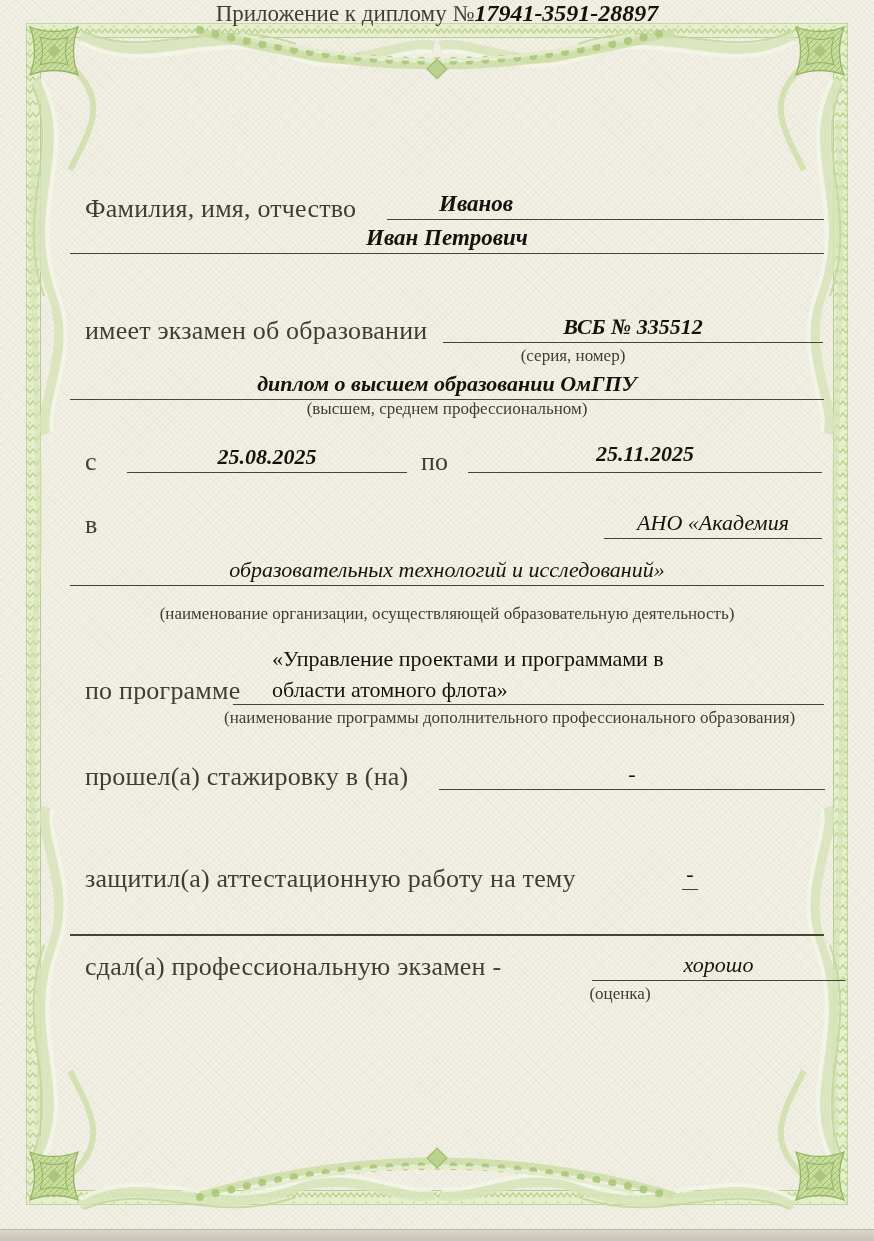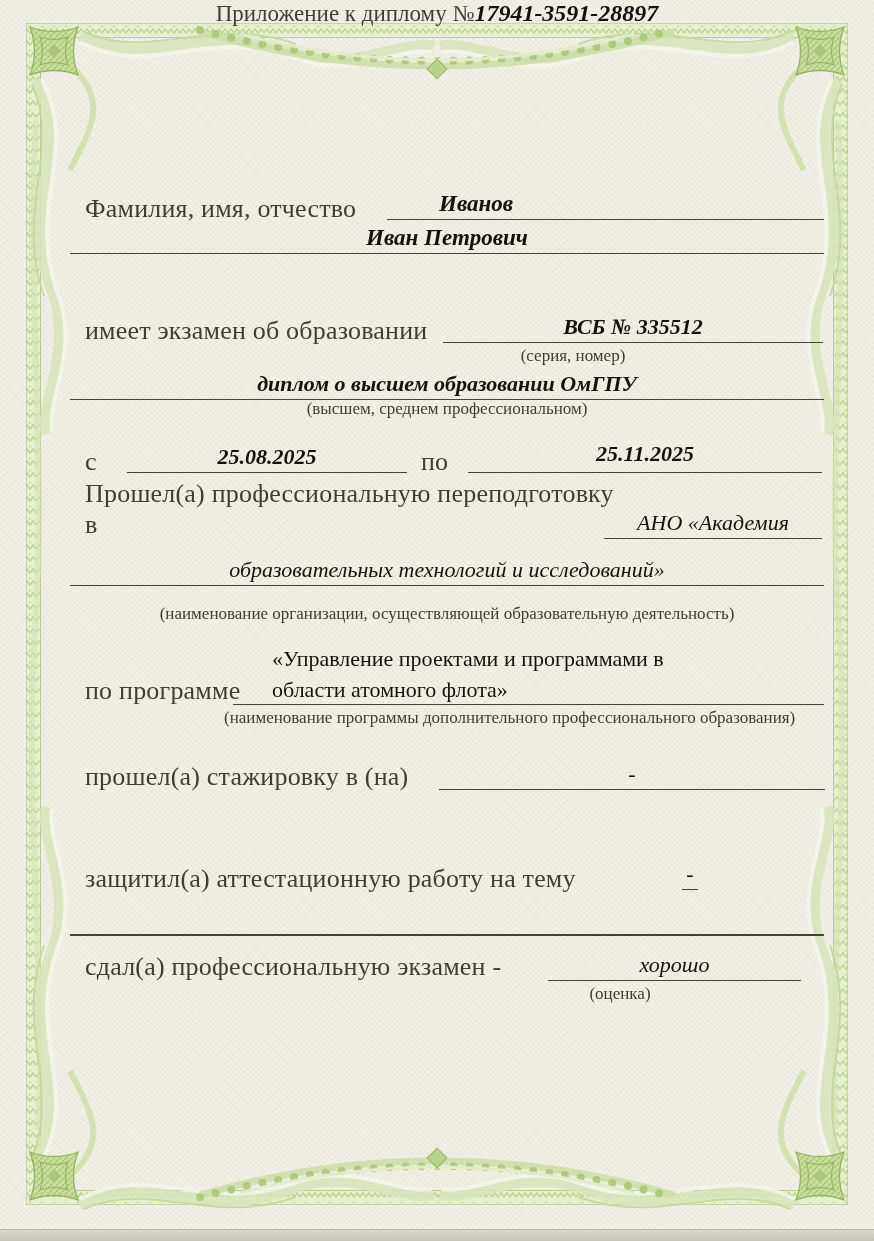--- a/index.html
+++ b/index.html
@@ -54,21 +54,21 @@
   #program-cap{left:224px;top:708px;width:400px;}
 
   #intern-label{left:85px;top:762px;}
   #intern-line{left:439px;top:753px;width:386px;height:36px;}
 
   #thesis-label{left:85px;top:864px;}
   #thesis-dash{left:682px;top:858px;width:16px;height:31px;}
   #thesis-line{left:70px;top:900px;width:754px;height:34px;}
 
   #exam-label{left:85px;top:952px;}
-  #exam-line{left:548px;top:943px;width:253px;height:37px;}
+  #exam-line{left:592px;top:943px;width:253px;height:37px;}
   #exam-cap{left:578px;top:984px;width:84px;}
 
   .page-bottom-edge{left:0;top:1229px;width:874px;height:12px;
     background:linear-gradient(#dad7c9,#c6c3b5);border-top:1px solid #b9b6a8;}
 </style>
 </head>
 <body>
 
 <div class="page">
 
@@ -154,21 +154,20 @@
 
   <div class="abs label" id="period-from-label">с</div>
   <div class="abs fill" id="period-line1">
     <div class="val b">25.08.2025</div>
   </div>
   <div class="abs label" id="period-to-label">по</div>
   <div class="abs fill" id="period-line2">
     <div class="val b">25.11.2025</div>
   </div>
 
-  <div class="abs label" id="retrain-label">Прошел(а) профессиональную переподготовку</div>
   <div class="abs label" id="retrain-in">в</div>
   <div class="abs fill" id="org-line1">
     <div class="val">АНО «Академия</div>
   </div>
   <div class="abs fill" id="org-line2">
     <div class="val">образовательных технологий и исследований»</div>
   </div>
   <div class="abs cap" id="org-cap">(наименование организации, осуществляющей образовательную деятельность)</div>
 
   <div class="abs label" id="program-label">по программе</div>

